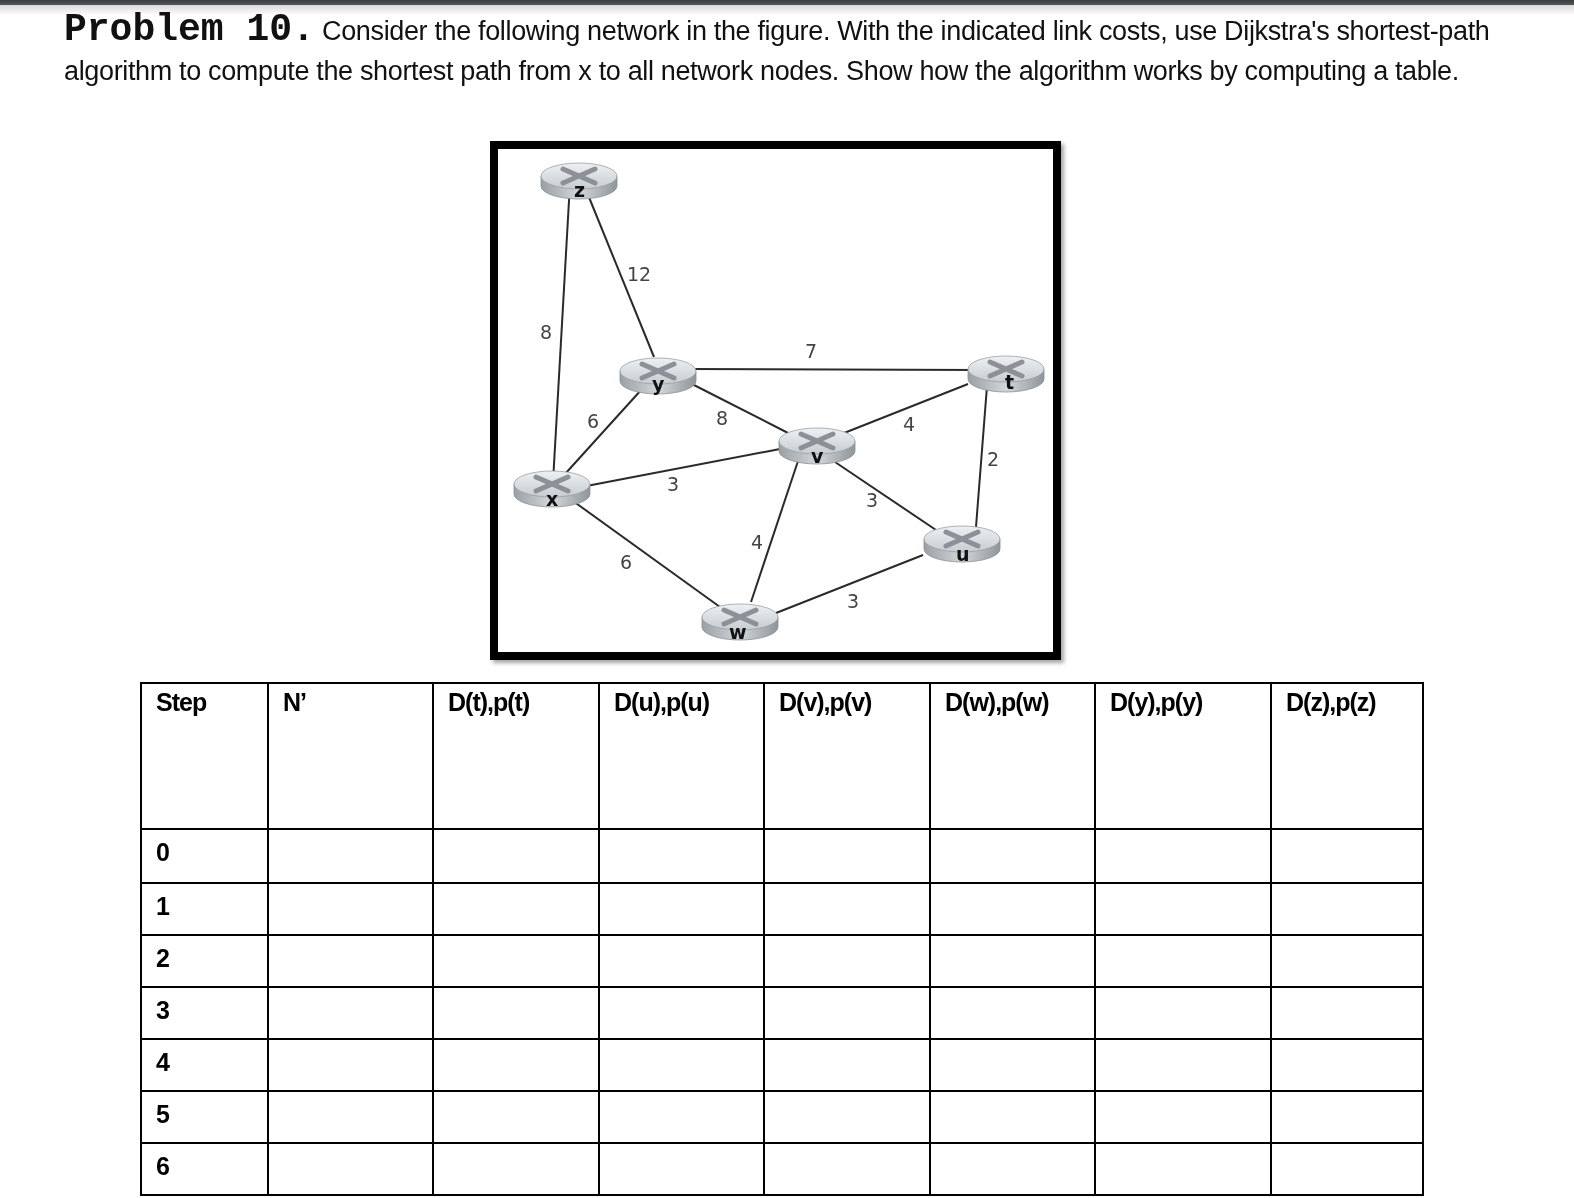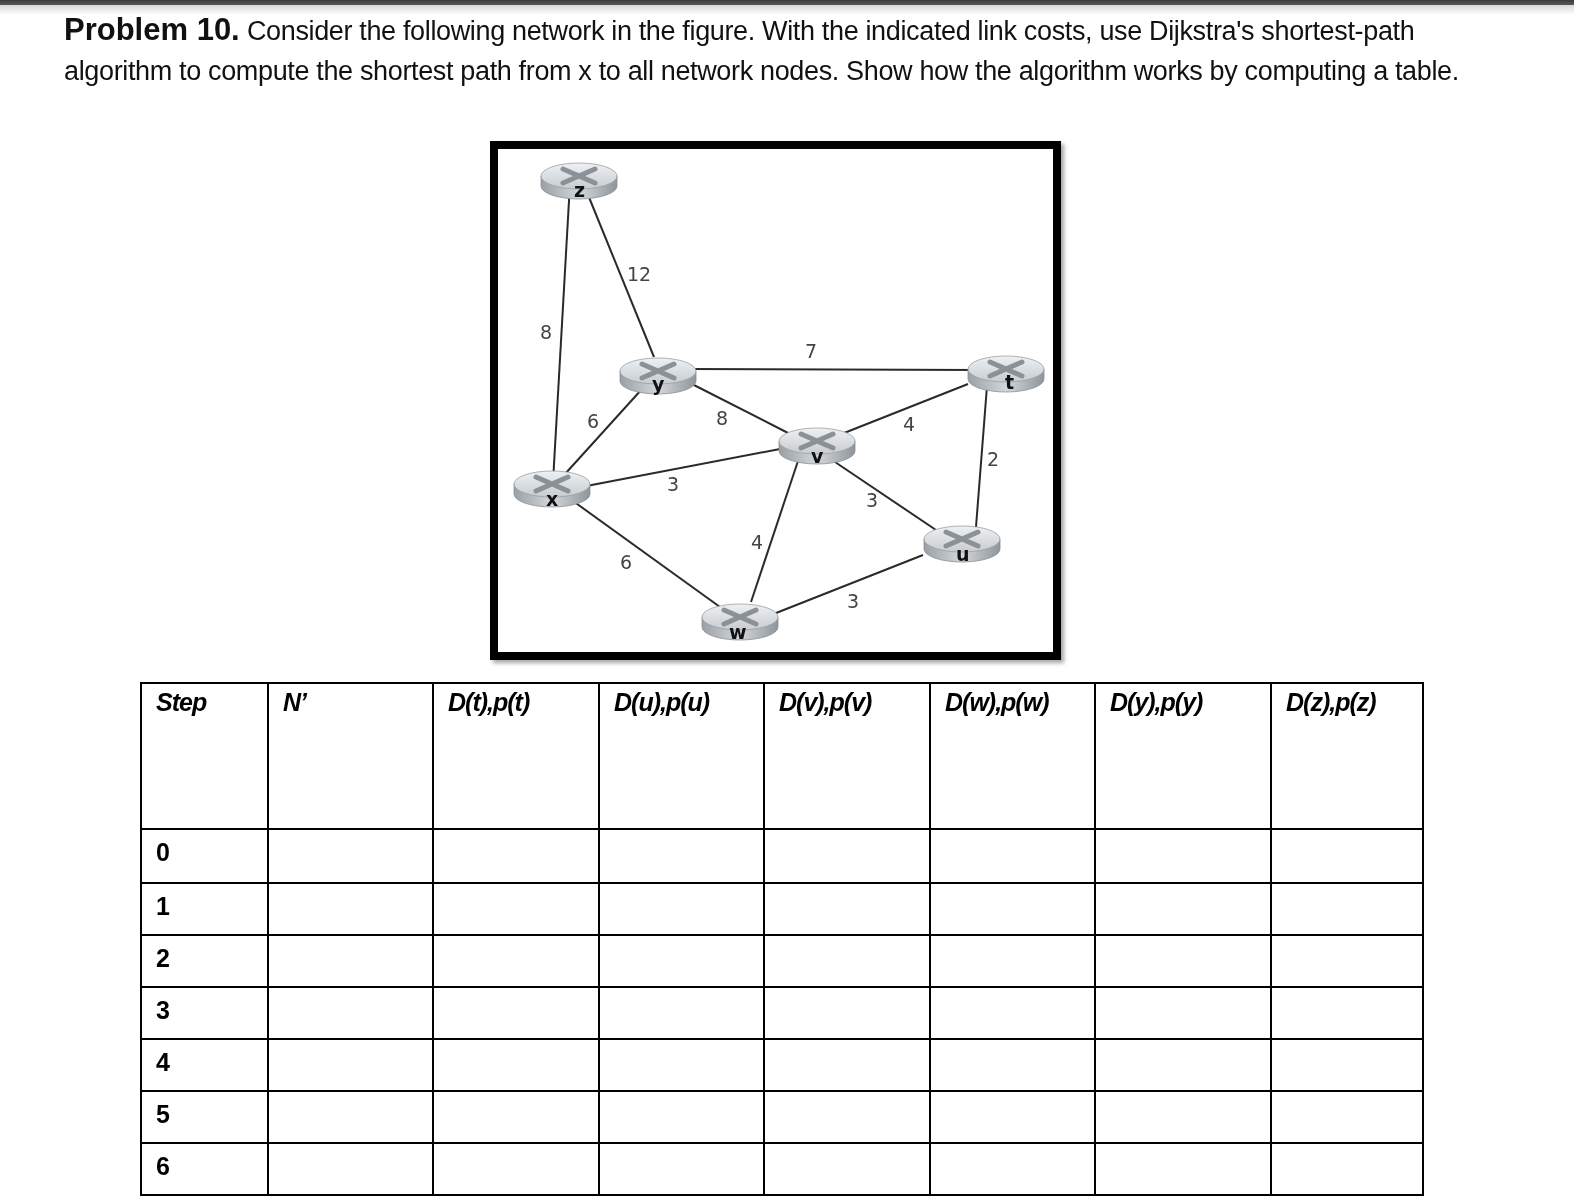--- a/index.html
+++ b/index.html
@@ -14,38 +14,38 @@
   .topshade {
     position: absolute; left: 0; top: 5px; width: 1574px; height: 10px;
     background: linear-gradient(#d8d8d8, #ffffff);
   }
   .problem {
     position: absolute; left: 64px; top: 10px; width: 1460px;
     font-family: "Liberation Sans", sans-serif; font-size: 27px; line-height: 39.5px;
     color: #111; letter-spacing: -0.35px;
   }
   .problem .lead {
-    font-family: Liberation Sans, sans-serif; font-weight: bold; font-size: 31px; letter-spacing: 0;
+    font-family: Liberation Mono, monospace; font-weight: bold; font-size: 38px; letter-spacing: 0;
   }
   .figure {
     position: absolute; left: 490px; top: 141px; width: 555px; height: 503px;
     border: 8px solid #000; background: #fff;
     box-shadow: 3px 3px 4px rgba(0,0,0,0.35);
   }
   .figure svg { position: absolute; left: -8px; top: -8px; }
   table.dijkstra {
     position: absolute; left: 140px; top: 682px;
     border-collapse: collapse; table-layout: fixed; width: 1282px;
   }
   table.dijkstra th, table.dijkstra td {
     border: 2.5px solid #000; vertical-align: top; text-align: left;
     padding: 4px 0 0 14px; font-family: "Liberation Sans", sans-serif;
   }
   table.dijkstra th {
-    height: 140px; font-size: 25px; font-weight: bold; font-style: italic;
+    height: 140px; font-size: 25px; font-weight: bold; 
     letter-spacing: -1px;
   }
   table.dijkstra td { font-size: 25px; font-weight: bold; letter-spacing: -0.5px; }
   table.dijkstra td.step { padding-left: 14px; padding-top: 8px; }
   tr.r0 td { height: 44px; }
   tr.rn td { height: 42px; }
   .edge { stroke: #2a2a2a; stroke-width: 2; }
   .cost { font-family: "DejaVu Sans", sans-serif; font-size: 19px; fill: #444; }
   .nlabel { font-family: "DejaVu Sans", sans-serif; font-size: 19px; font-weight: bold; fill: #111; }
 </style>

